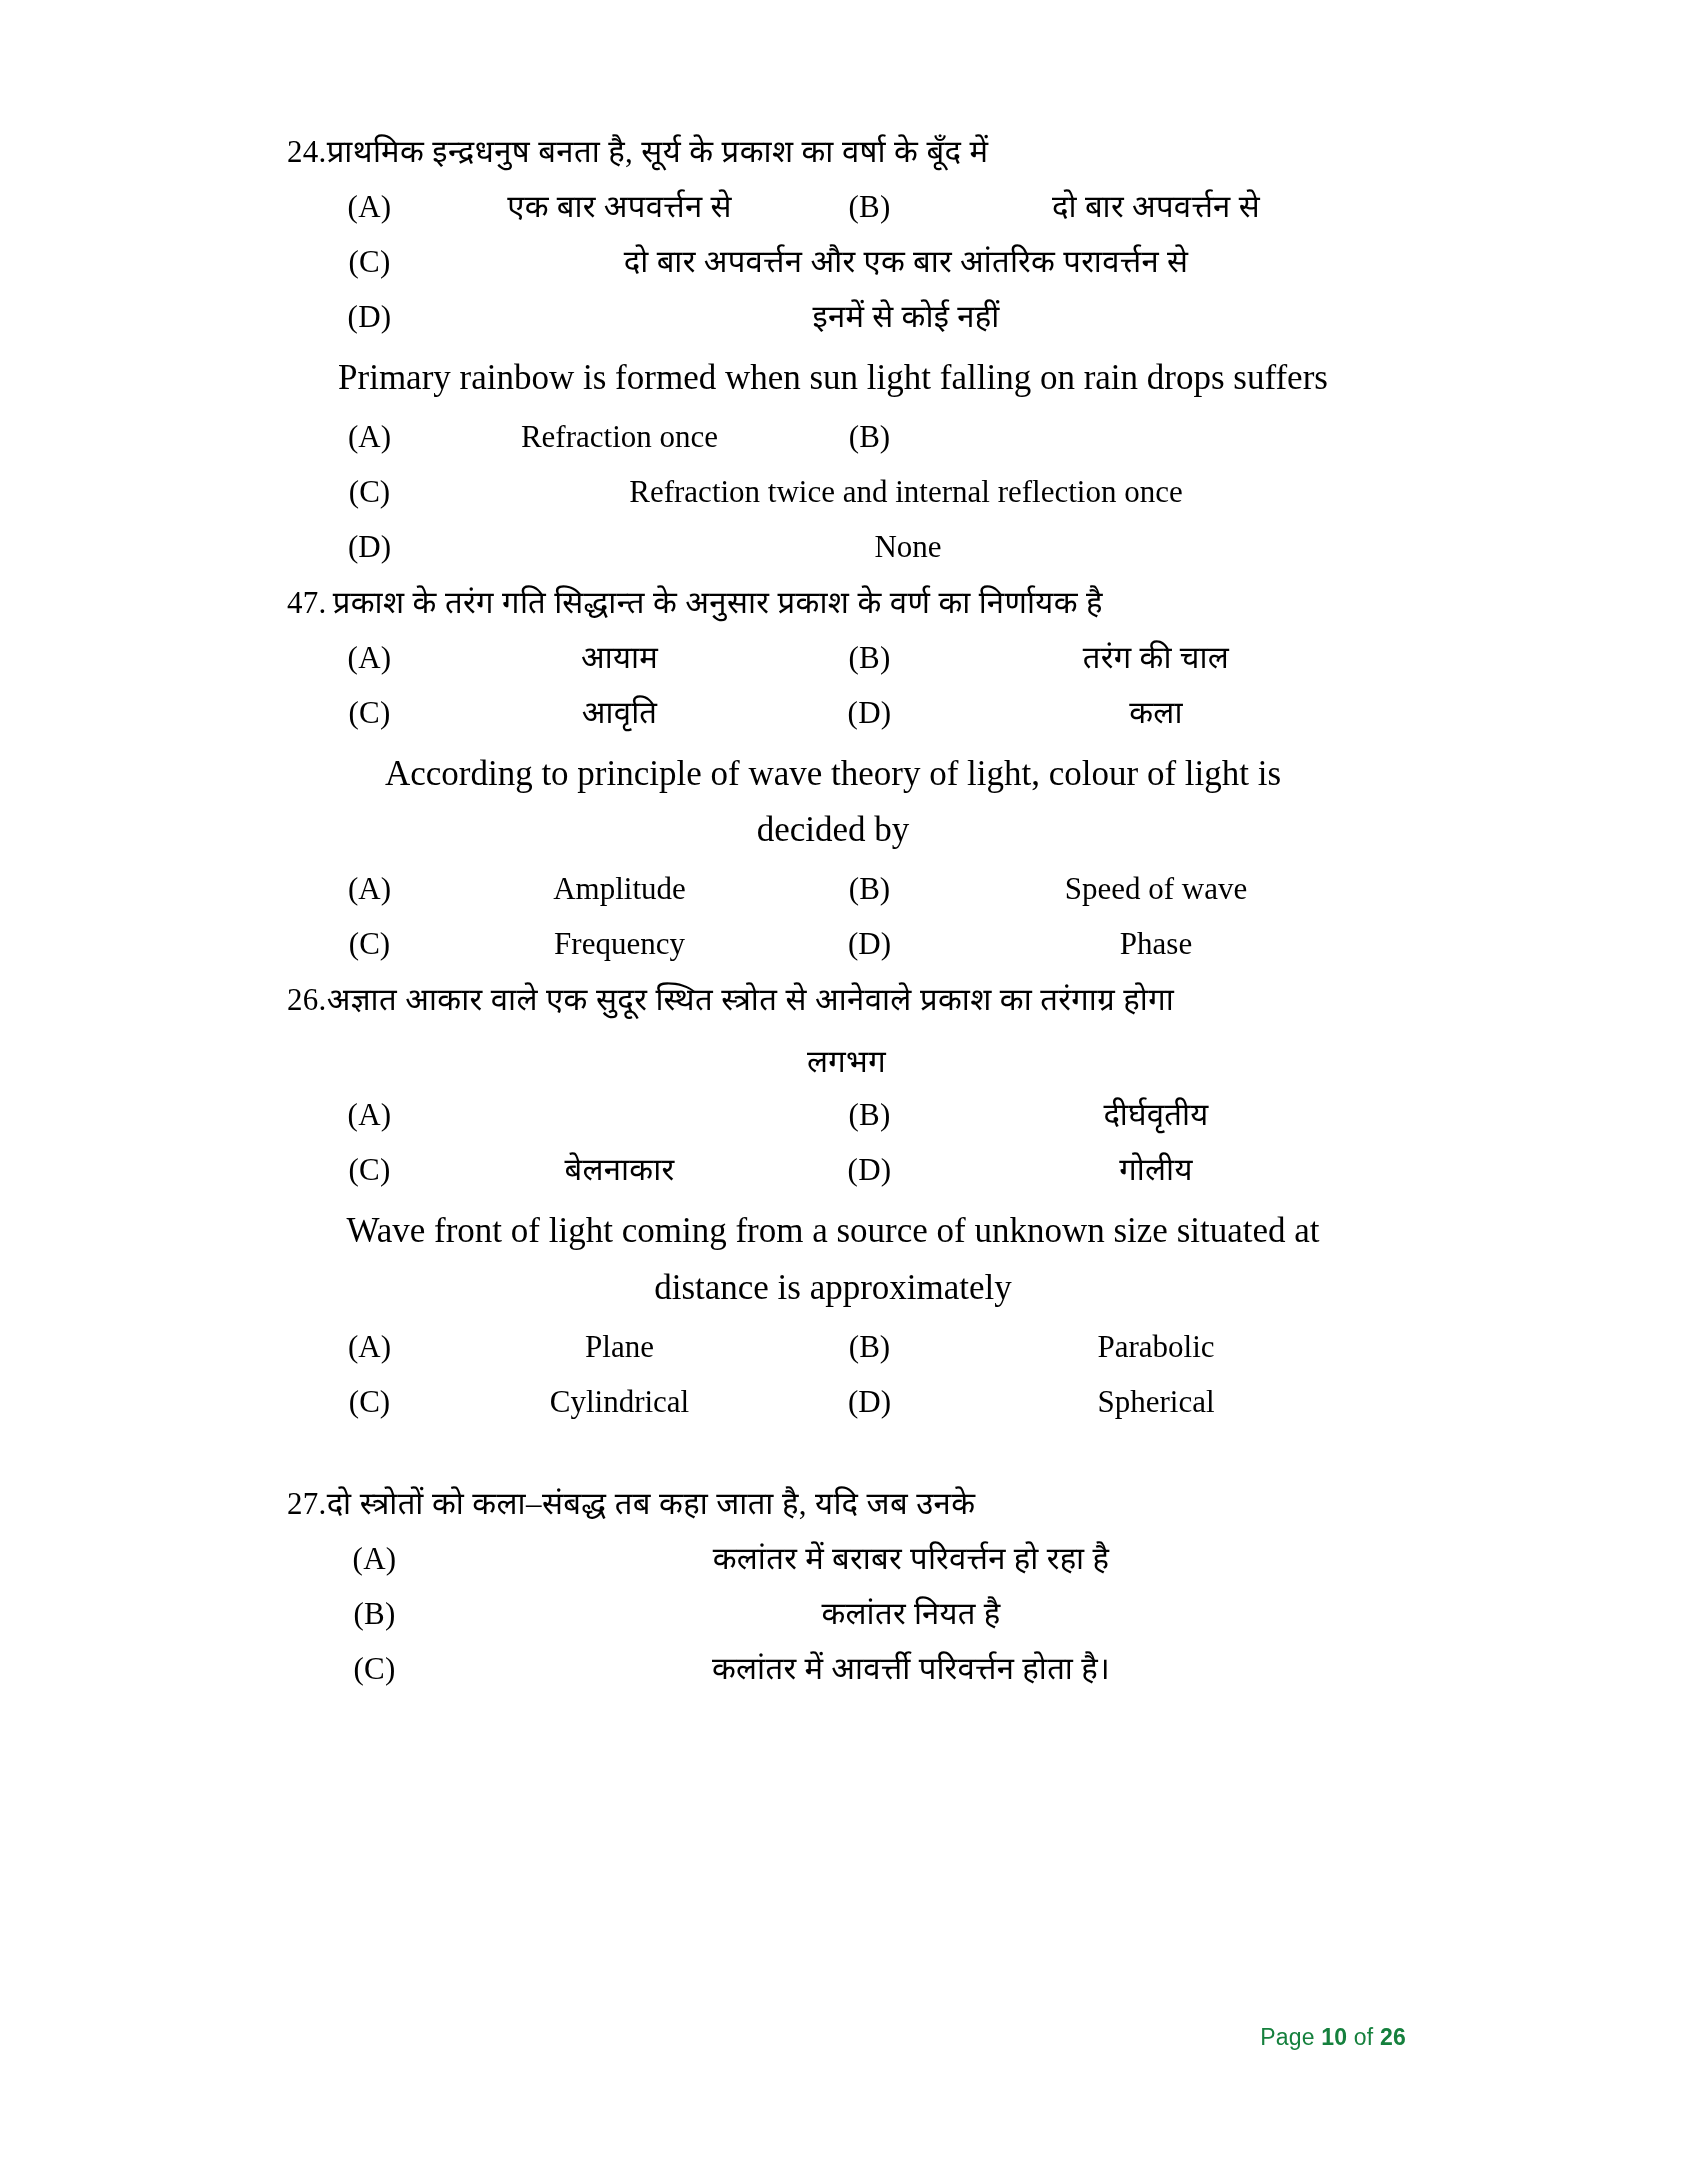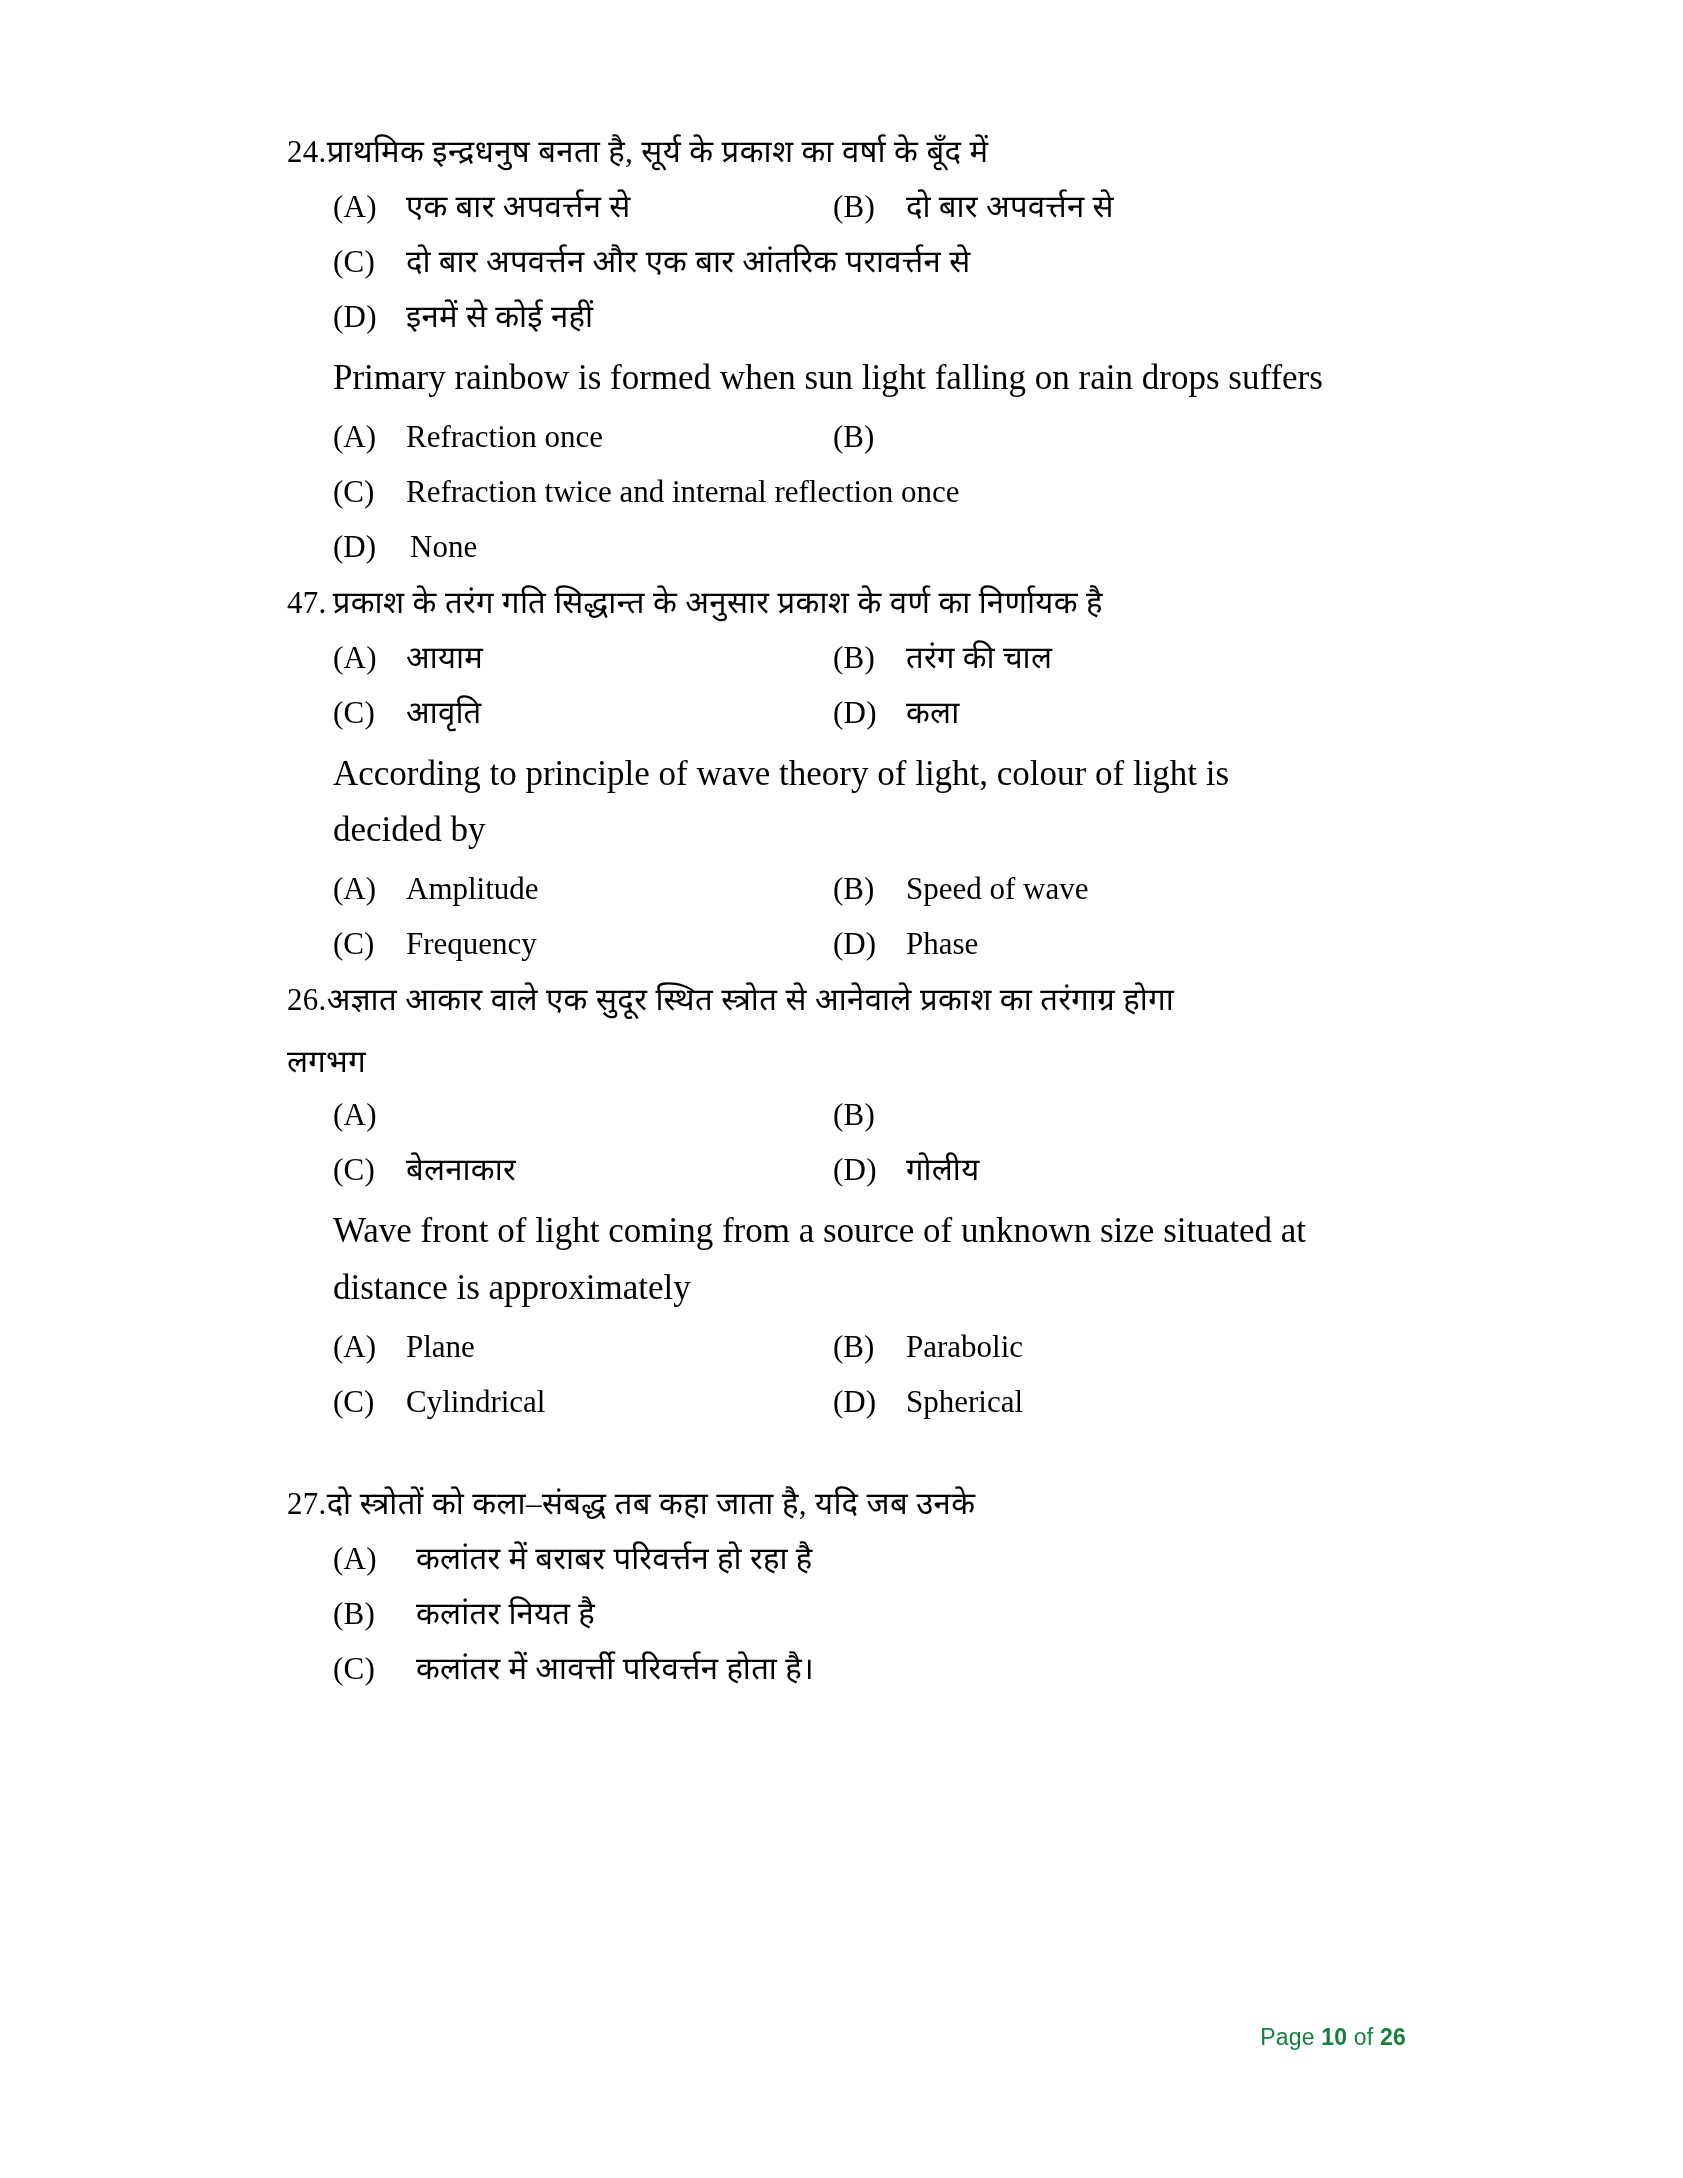--- a/index.html
+++ b/index.html
@@ -10,20 +10,21 @@
   .page {
     position: relative;
     width: 1683px;
     height: 2178px;
     background: #ffffff;
     box-sizing: border-box;
     padding: 129px 277px 0 287px;
     font-family: "Liberation Serif", "DejaVu Serif", serif;
     color: #000000;
     overflow: hidden;
+    text-align: center;
   }
   .content {
     position: relative;
   }
   
   .question {
     margin-bottom: 6px;
   }
   .q-stem {
     font-size: 31px;
@@ -223,20 +224,21 @@
           <span class="q-text-hi">अज्ञात आकार वाले एक सुदूर स्थित स्त्रोत से आनेवाले प्रकाश का तरंगाग्र होगा</span>
       </p>
       <p class="stem-hi-cont hi" style="padding-left:0">लगभग</p>
 
       <div class="opt-row hi">
         <div class="opt opt-left">
           <span class="opt-label">(A)</span>
         </div>
         <div class="opt opt-full">
           <span class="opt-label">(B)</span>
+          <span class="opt-text">दीर्घवृतीय</span>
         </div>
       </div>
 
       <div class="opt-row hi">
         <div class="opt opt-left">
           <span class="opt-label">(C)</span>
           <span class="opt-text">बेलनाकार</span>
         </div>
         <div class="opt opt-full">
           <span class="opt-label">(D)</span>

